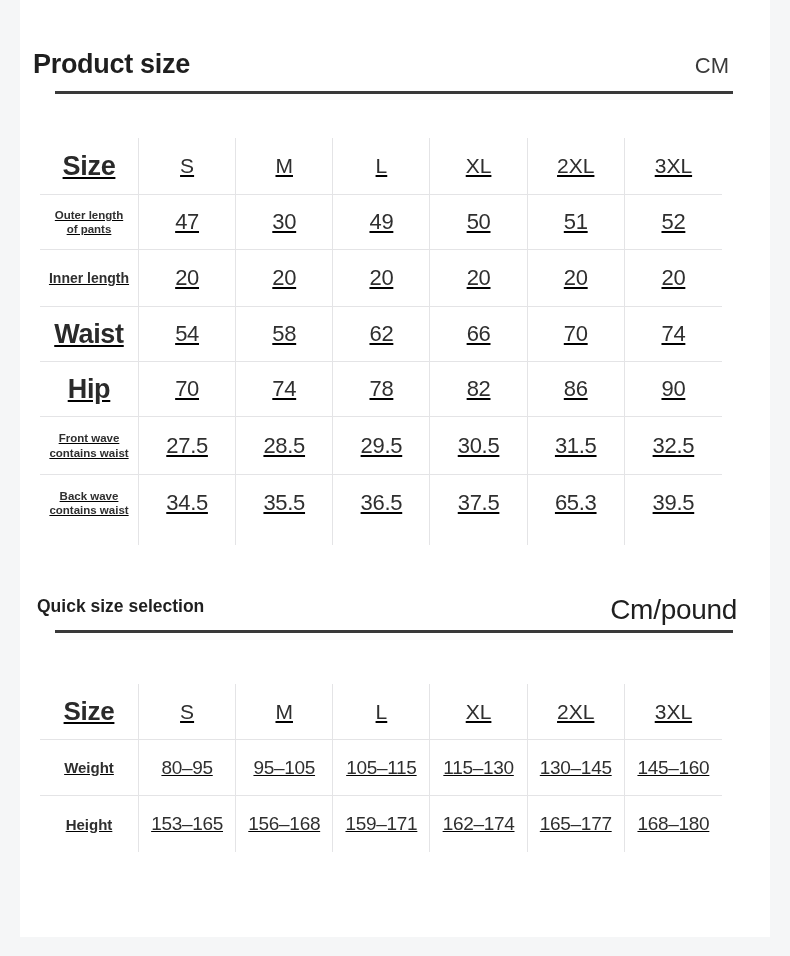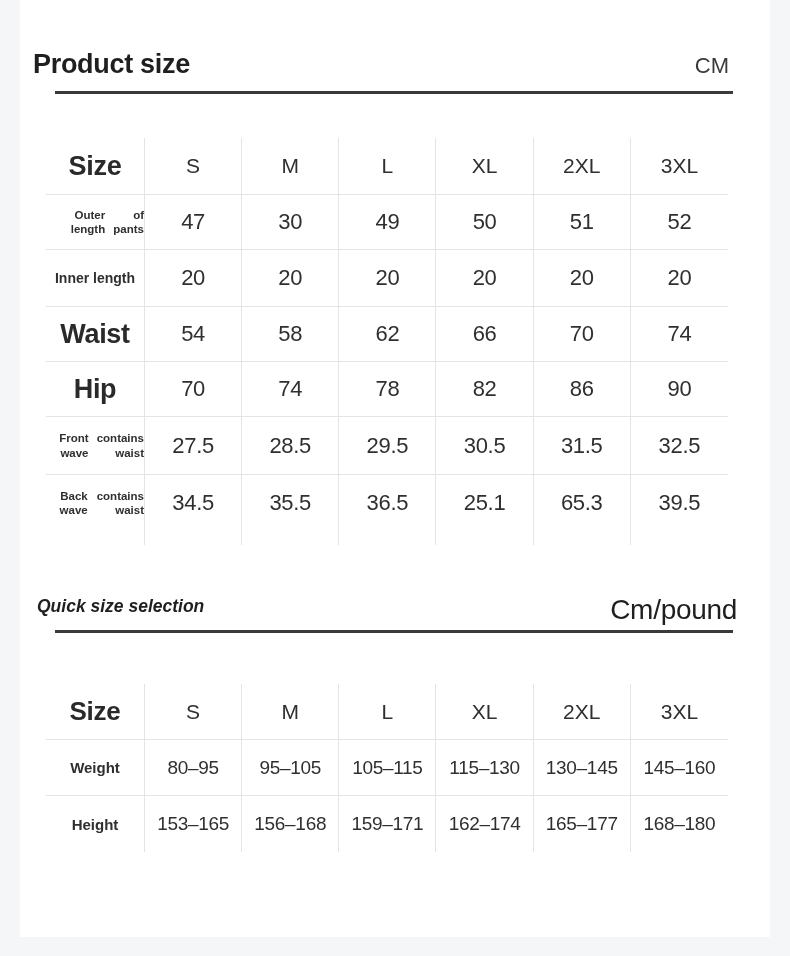--- a/index.html
+++ b/index.html
@@ -9,39 +9,39 @@
   *{margin:0;padding:0;box-sizing:border-box;}
   html,body{width:790px;height:956px;overflow:hidden;}
   body{font-family:"Liberation Sans","DejaVu Sans",sans-serif;background:var(--page-bg);}
   .page{position:relative;width:790px;height:788px;background:var(--page-bg);}
   .card{position:absolute;left:20px;top:0;width:750px;height:937px;background:var(--card-bg);}
 
   .h1{position:absolute;left:33px;top:49px;font-size:27px;font-weight:800;color:var(--heading);letter-spacing:-0.3px;}
   .unit1{position:absolute;right:61px;top:53px;font-size:22px;font-weight:500;color:#3a3a3a;}
   .rule{position:absolute;left:55px;width:678px;height:3px;background:var(--rule);}
   .rule1{top:91px;}
-  .h2{position:absolute;left:37px;top:596px;font-size:17.5px;font-weight:700;color:var(--heading);font-style:italic;}
+  .h2{position:absolute;left:37px;top:596px;font-size:17.5px;font-weight:700;color:var(--heading);}
   .unit2{position:absolute;right:53px;top:594px;font-size:28px;font-weight:400;color:var(--heading);letter-spacing:-0.3px;}
   .rule2{top:630px;}
 
-  .stable{position:absolute;left:46px;width:682px;display:grid;grid-template-columns:99px repeat(6,1fr);}
+  .stable{position:absolute;left:40px;width:682px;display:grid;grid-template-columns:99px repeat(6,1fr);text-decoration:underline;}
   #size-table{top:138px;}
   #quick-table{top:684px;}
 
   .cell{display:flex;align-items:center;justify-content:center;
         border-right:1px solid var(--divider);border-bottom:1px solid var(--divider);
         color:var(--text-dark);}
   .cell.no-right{border-right:none;}
   .cell.no-bottom{border-bottom:none;}
   .pad-b{padding-bottom:14px;}
 
   .lbl-large{font-size:27px;font-weight:800;color:#2a2a2a;letter-spacing:-0.3px;}
   .col-head{font-size:21px;font-weight:500;}
   .cell-val{font-size:22px;font-weight:500;letter-spacing:-0.3px;}
-  .lbl-small{font-size:11.5px;font-weight:700;line-height:1.25;text-align:right;flex-direction:row;}
+  .lbl-small{font-size:11.5px;font-weight:700;line-height:1.25;text-align:right;flex-direction:column;}
   .lbl-medium{font-size:14px;font-weight:600;}
   .lbl-rowhead{font-size:15px;font-weight:700;}
 
   #quick-table .lbl-large{font-size:26px;}
   #quick-table .cell-val{font-size:19px;}
 </style>
 </head>
 <body>
 
 <div class="page">
@@ -100,21 +100,21 @@
       <div class="cell cell-val">30.5</div>
       <div class="cell cell-val">31.5</div>
       <div class="cell cell-val no-right">32.5</div>
       <div class="cell lbl-small no-bottom pad-b">
         <span>Back wave</span>
         <span>contains waist</span>
       </div>
       <div class="cell cell-val no-bottom pad-b">34.5</div>
       <div class="cell cell-val no-bottom pad-b">35.5</div>
       <div class="cell cell-val no-bottom pad-b">36.5</div>
-      <div class="cell cell-val no-bottom pad-b">25.1</div>
+      <div class="cell cell-val no-bottom pad-b">37.5</div>
       <div class="cell cell-val no-bottom pad-b">65.3</div>
       <div class="cell cell-val no-right no-bottom pad-b">39.5</div>
     </div>
 
   <div class="h2">Quick size selection</div>
   <div class="unit2">Cm/pound</div>
   <div class="rule rule2"></div>
 
   <div id="quick-table" class="stable" style="grid-template-rows: 56px 56px 56px;">
       <div class="cell lbl-large">Size</div>

